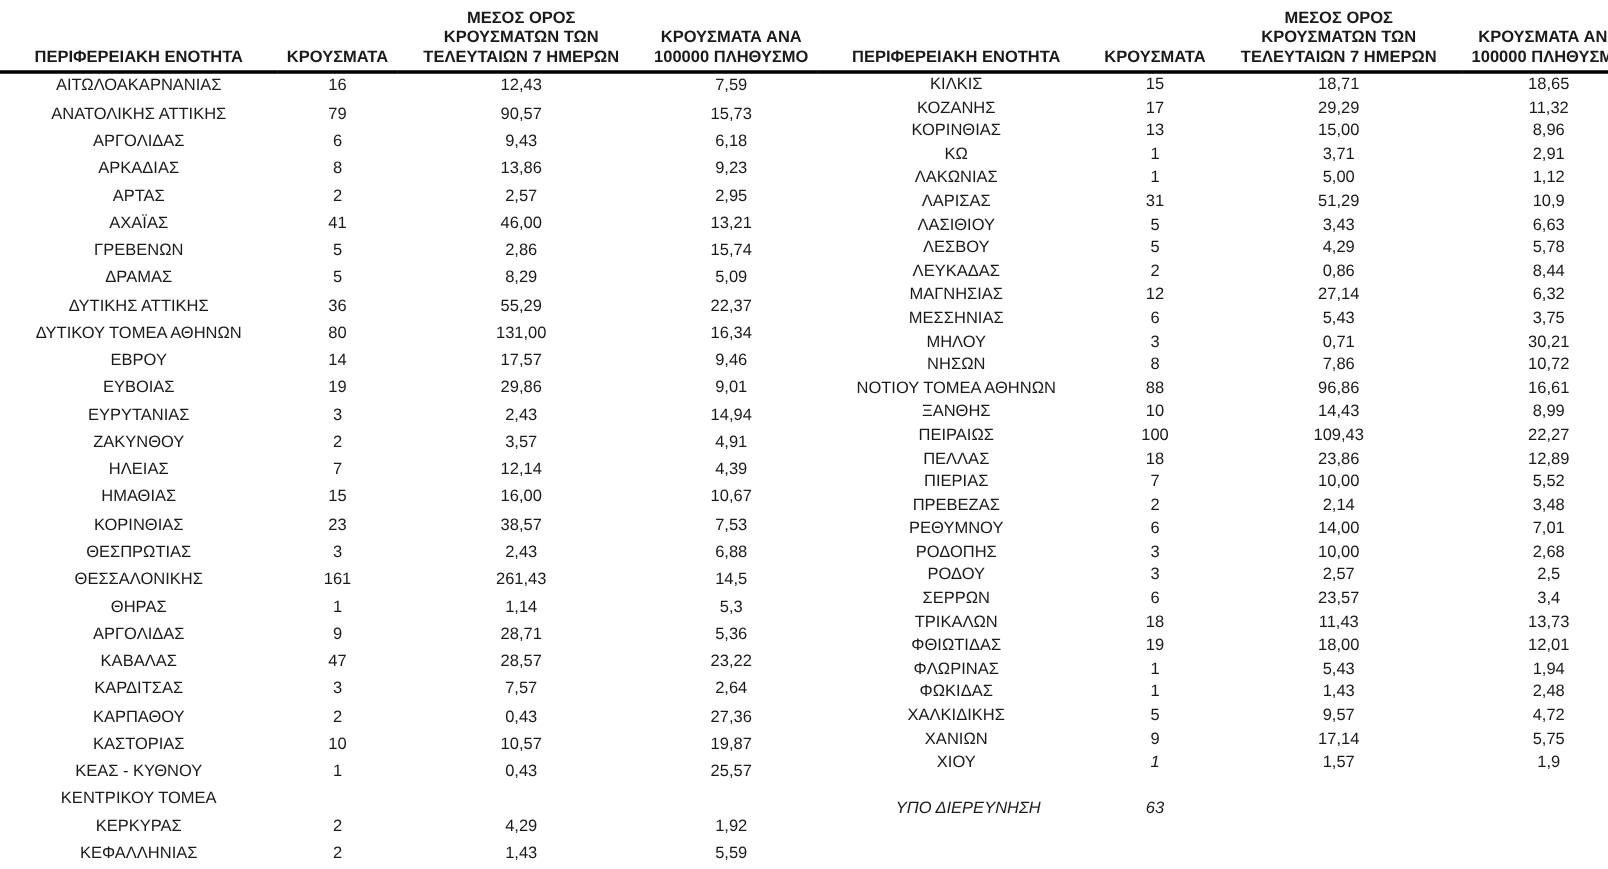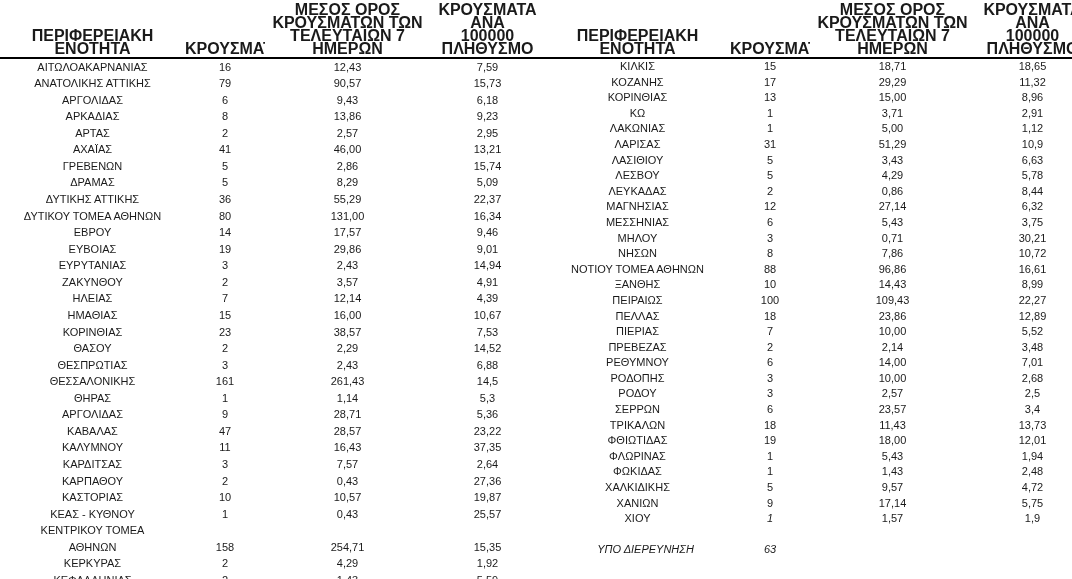--- a/index.html
+++ b/index.html
@@ -23,21 +23,21 @@
     table-layout: fixed;
     flex: 0 0 auto;
     width: 545px;
   }
   col.c-region  { width: 185px; }
   col.c-cases   { width: 80px; }
   col.c-avg7    { width: 165px; }
   col.c-per100k { width: 115px; }
   th {
     font-weight: bold;
-    font-size: 16px;
+    font-size: 11px;
     line-height: 13px;
     vertical-align: bottom;
     text-align: center;
     white-space: pre-line;
     border-bottom: 2px solid #000000;
     padding: 0 0 2px 0;
     height: 42px;
     overflow: hidden;
   }
   td {
@@ -173,26 +173,20 @@
           <td>16,00</td>
           <td>10,67</td>
         </tr>
         <tr>
           <td>ΚΟΡΙΝΘΙΑΣ</td>
           <td>23</td>
           <td>38,57</td>
           <td>7,53</td>
         </tr>
         <tr>
-          <td>ΘΑΣΟΥ</td>
-          <td>2</td>
-          <td>2,29</td>
-          <td>14,52</td>
-        </tr>
-        <tr>
           <td>ΘΕΣΠΡΩΤΙΑΣ</td>
           <td>3</td>
           <td>2,43</td>
           <td>6,88</td>
         </tr>
         <tr>
           <td>ΘΕΣΣΑΛΟΝΙΚΗΣ</td>
           <td>161</td>
           <td>261,43</td>
           <td>14,5</td>
@@ -209,26 +203,20 @@
           <td>28,71</td>
           <td>5,36</td>
         </tr>
         <tr>
           <td>ΚΑΒΑΛΑΣ</td>
           <td>47</td>
           <td>28,57</td>
           <td>23,22</td>
         </tr>
         <tr>
-          <td>ΚΑΛΥΜΝΟΥ</td>
-          <td>11</td>
-          <td>16,43</td>
-          <td>37,35</td>
-        </tr>
-        <tr>
           <td>ΚΑΡΔΙΤΣΑΣ</td>
           <td>3</td>
           <td>7,57</td>
           <td>2,64</td>
         </tr>
         <tr>
           <td>ΚΑΡΠΑΘΟΥ</td>
           <td>2</td>
           <td>0,43</td>
           <td>27,36</td>
@@ -243,26 +231,20 @@
           <td>ΚΕΑΣ - ΚΥΘΝΟΥ</td>
           <td>1</td>
           <td>0,43</td>
           <td>25,57</td>
         </tr>
         <tr>
           <td>ΚΕΝΤΡΙΚΟΥ ΤΟΜΕΑ</td>
           <td></td>
           <td></td>
           <td></td>
-        </tr>
-        <tr>
-          <td>ΑΘΗΝΩΝ</td>
-          <td>158</td>
-          <td>254,71</td>
-          <td>15,35</td>
         </tr>
         <tr>
           <td>ΚΕΡΚΥΡΑΣ</td>
           <td>2</td>
           <td>4,29</td>
           <td>1,92</td>
         </tr>
         <tr>
           <td>ΚΕΦΑΛΛΗΝΙΑΣ</td>
           <td>2</td>

